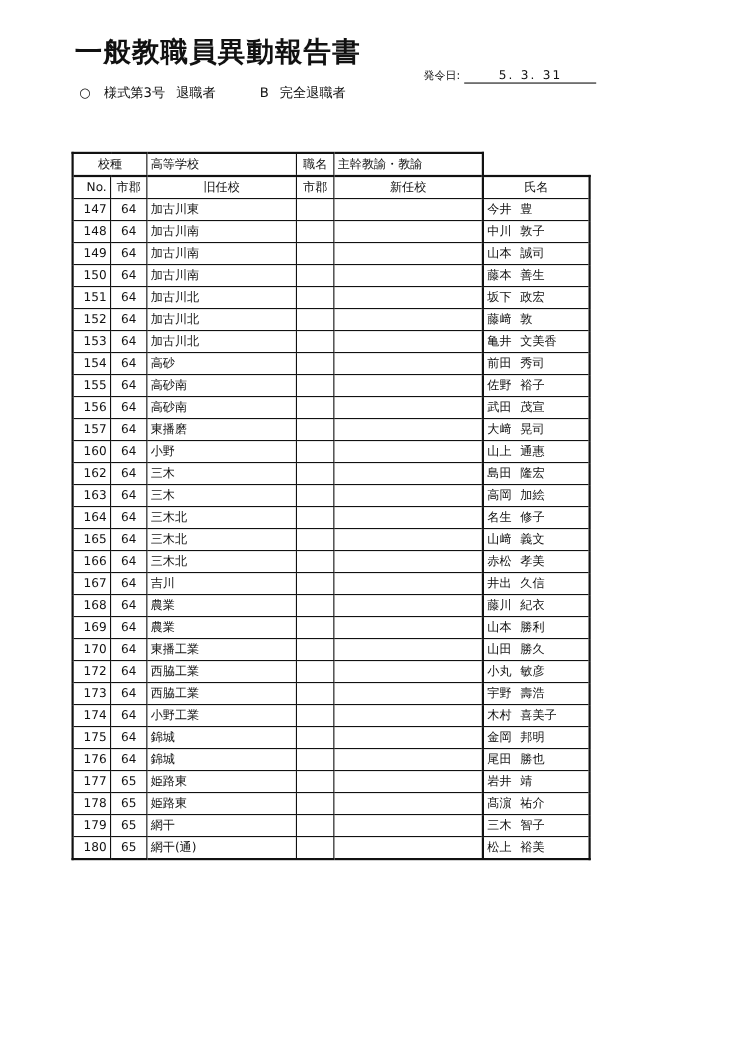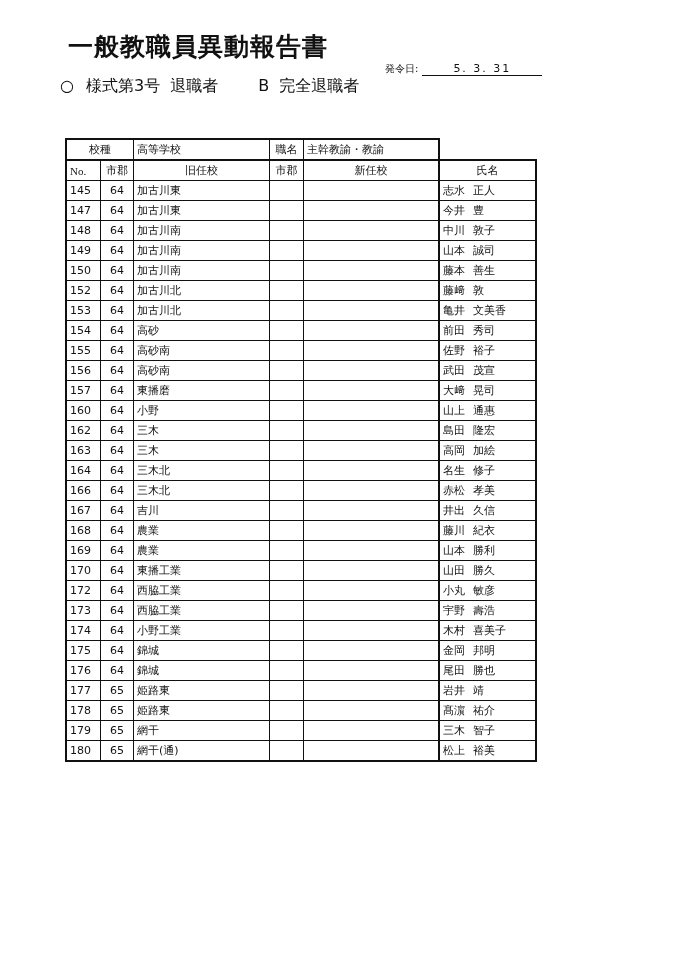--- a/index.html
+++ b/index.html
@@ -1,33 +1,33 @@
 <!DOCTYPE html>
 <html><head>
 <meta charset="utf-8">
 <style>
   html, body { margin: 0; padding: 0; background: #ffffff; }
   body { width: 680px; height: 961px; position: relative; font-family: "DejaVu Sans", sans-serif; color: #111; overflow: hidden; }
   .title { position: absolute; left: 68px; top: 30px; font-size: 25px; font-weight: bold; letter-spacing: 1px; }
   .issue { position: absolute; left: 385px; top: 62px; font-size: 10px; }
   .issue-label { display: inline-block; }
   .issue-date { display: inline-block; width: 120px; border-bottom: 1px solid #111; text-align: center; margin-left: 4px; font-size: 11px; letter-spacing: 2px; }
-  .subtitle { position: absolute; left: 60px; top: 76px; font-size: 16px; white-space: pre; }
+  .subtitle { position: absolute; left: 72px; top: 76px; font-size: 12px; white-space: pre; }
   .subtitle span { display: inline-block; }
   .circle { margin-right: 12px; }
   .form-name { margin-right: 10px; }
   .cat-code { margin-left: 40px; margin-right: 10px; }
 
   table.grid { position: absolute; left: 65px; top: 138px; border-collapse: collapse; font-size: 11px; }
   table.grid td { border: 1px solid #111; height: 19px; padding: 0 3px; white-space: nowrap; }
   table.grid .thick-l { border-left: 2px solid #111; }
   table.grid .thick-r { border-right: 2px solid #111; }
-  table.grid .thick-t { border-top: 2px solid #111; font-family: Liberation Serif, serif; }
+  table.grid .thick-t { border-top: 2px solid #111; }
   table.grid .thick-b { border-bottom: 2px solid #111; }
-  .c-no { width: 27px; text-align: left; margin-left: 48px; }
+  .c-no { width: 27px; text-align: right; margin-left: 48px; }
   .c-city { width: 26px; text-align: center; }
   .c-old { width: 129px; }
   .c-city2 { width: 27px; text-align: center; }
   .c-new { width: 128px; }
   .c-name { width: 89px; }
   .center { text-align: center; }
   .noborder { border: none !important; }
   .name-cell span { display: inline-block; }
   .surname { margin-right: 8px; }
 </style>
@@ -52,34 +52,26 @@
       <td class="noborder"></td>
     </tr>
     <tr>
       <td class="c-no thick-l thick-t">No.</td>
       <td class="c-city thick-t">市郡</td>
       <td class="c-old center thick-t">旧任校</td>
       <td class="c-city2 thick-t">市郡</td>
       <td class="c-new center thick-t">新任校</td>
       <td class="c-name center thick-t thick-r thick-l">氏名</td>
     </tr>
-  <tr>
-        <td class="c-no thick-l">145</td>
+      <tr>
+        <td class="c-no thick-l">147</td>
         <td class="c-city">64</td>
         <td class="c-old">加古川東</td>
         <td class="c-city2"></td>
         <td class="c-new"></td>
-        <td class="c-name name-cell thick-l thick-r"><span class="surname">志水</span><span>正人</span></td>
-      </tr>
-      <tr>
-        <td class="c-no thick-l">147</td>
-        <td class="c-city">64</td>
-        <td class="c-old">加古川東</td>
-        <td class="c-city2"></td>
-        <td class="c-new"></td>
         <td class="c-name name-cell thick-l thick-r"><span class="surname">今井</span><span>豊</span></td>
       </tr>
       <tr>
         <td class="c-no thick-l">148</td>
         <td class="c-city">64</td>
         <td class="c-old">加古川南</td>
         <td class="c-city2"></td>
         <td class="c-new"></td>
         <td class="c-name name-cell thick-l thick-r"><span class="surname">中川</span><span>敦子</span></td>
       </tr>
@@ -93,20 +85,28 @@
       </tr>
       <tr>
         <td class="c-no thick-l">150</td>
         <td class="c-city">64</td>
         <td class="c-old">加古川南</td>
         <td class="c-city2"></td>
         <td class="c-new"></td>
         <td class="c-name name-cell thick-l thick-r"><span class="surname">藤本</span><span>善生</span></td>
       </tr>
       <tr>
+        <td class="c-no thick-l">151</td>
+        <td class="c-city">64</td>
+        <td class="c-old">加古川北</td>
+        <td class="c-city2"></td>
+        <td class="c-new"></td>
+        <td class="c-name name-cell thick-l thick-r"><span class="surname">坂下</span><span>政宏</span></td>
+      </tr>
+      <tr>
         <td class="c-no thick-l">152</td>
         <td class="c-city">64</td>
         <td class="c-old">加古川北</td>
         <td class="c-city2"></td>
         <td class="c-new"></td>
         <td class="c-name name-cell thick-l thick-r"><span class="surname">藤﨑</span><span>敦</span></td>
       </tr>
       <tr>
         <td class="c-no thick-l">153</td>
         <td class="c-city">64</td>
@@ -171,20 +171,28 @@
         <td class="c-new"></td>
         <td class="c-name name-cell thick-l thick-r"><span class="surname">高岡</span><span>加絵</span></td>
       </tr>
       <tr>
         <td class="c-no thick-l">164</td>
         <td class="c-city">64</td>
         <td class="c-old">三木北</td>
         <td class="c-city2"></td>
         <td class="c-new"></td>
         <td class="c-name name-cell thick-l thick-r"><span class="surname">名生</span><span>修子</span></td>
+      </tr>
+      <tr>
+        <td class="c-no thick-l">165</td>
+        <td class="c-city">64</td>
+        <td class="c-old">三木北</td>
+        <td class="c-city2"></td>
+        <td class="c-new"></td>
+        <td class="c-name name-cell thick-l thick-r"><span class="surname">山﨑</span><span>義文</span></td>
       </tr>
       <tr>
         <td class="c-no thick-l">166</td>
         <td class="c-city">64</td>
         <td class="c-old">三木北</td>
         <td class="c-city2"></td>
         <td class="c-new"></td>
         <td class="c-name name-cell thick-l thick-r"><span class="surname">赤松</span><span>孝美</span></td>
       </tr>
       <tr>

